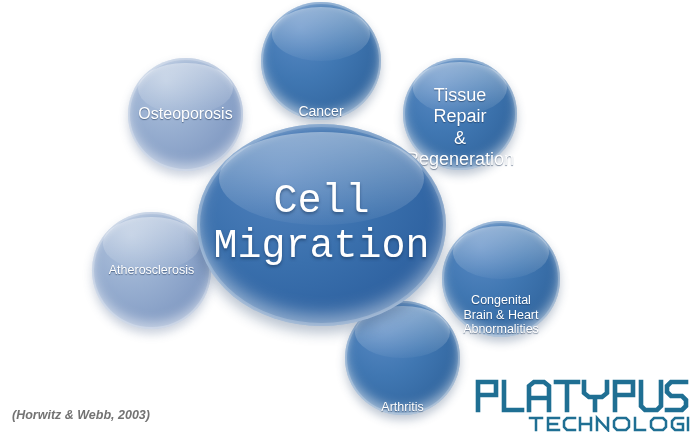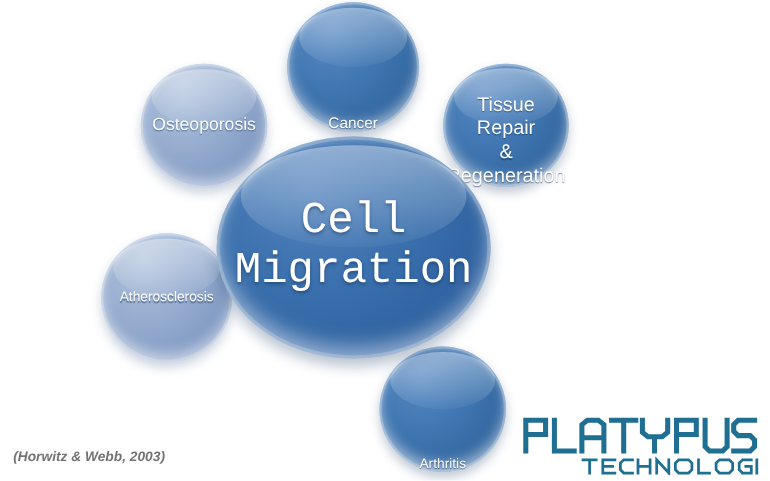--- a/index.html
+++ b/index.html
@@ -104,21 +104,21 @@
     box-shadow: 0 5px 10px rgba(70,95,135,.28);
   }
 
   
   #bubble-cancer          { left: 261px; top: 2px;   width: 120px; height: 118px; font-size: 14px; z-index: 14; }
   #bubble-tissue-repair   { left: 403px; top: 58px;  width: 114px; height: 112px; font-size: 18px; z-index: 12; }
   #bubble-osteoporosis    { left: 128px; top: 58px;  width: 115px; height: 113px; font-size: 16px; z-index: 12; justify-content: center; }
   #bubble-atherosclerosis { left: 92px;  top: 212px; width: 119px; height: 117px; font-size: 12.5px; z-index: 12; text-align: center; }
   #bubble-congenital      { left: 442px; top: 221px; width: 118px; height: 116px; font-size: 12.5px; z-index: 12; }
   #bubble-tissue-eng      { left: 197px; top: 312px; width: 119px; height: 117px; font-size: 12.5px; z-index: 10; }
-  #bubble-arthritis       { left: 345px; top: 315px; width: 115px; height: 114px; font-size: 12.5px; z-index: 10; }
+  #bubble-arthritis       { left: 345px; top: 301px; width: 115px; height: 114px; font-size: 12.5px; z-index: 10; }
 
   
   #citation {
     position: absolute;
     left: 12px;
     top: 408px;
     font-size: 12.5px;
     font-style: italic;
     font-weight: bold;
     color: #737373;
@@ -153,20 +153,25 @@
   <div class="bubble dark" id="bubble-cancer">
     <span class="label">Cancer</span>
   </div>
 
   <div class="bubble dark" id="bubble-tissue-repair">
     <span class="label">Tissue Repair
 &amp;
 Regeneration</span>
   </div>
 
+  <div class="bubble dark" id="bubble-congenital">
+    <span class="label">Congenital
+Brain &amp; Heart
+Abnormalities</span>
+  </div>
 
   <div class="bubble dark" id="bubble-arthritis">
     <span class="label">Arthritis</span>
   </div>
 
   <div class="bubble" id="center-bubble">
     <span class="label">Cell
 Migration</span>
   </div>
 

